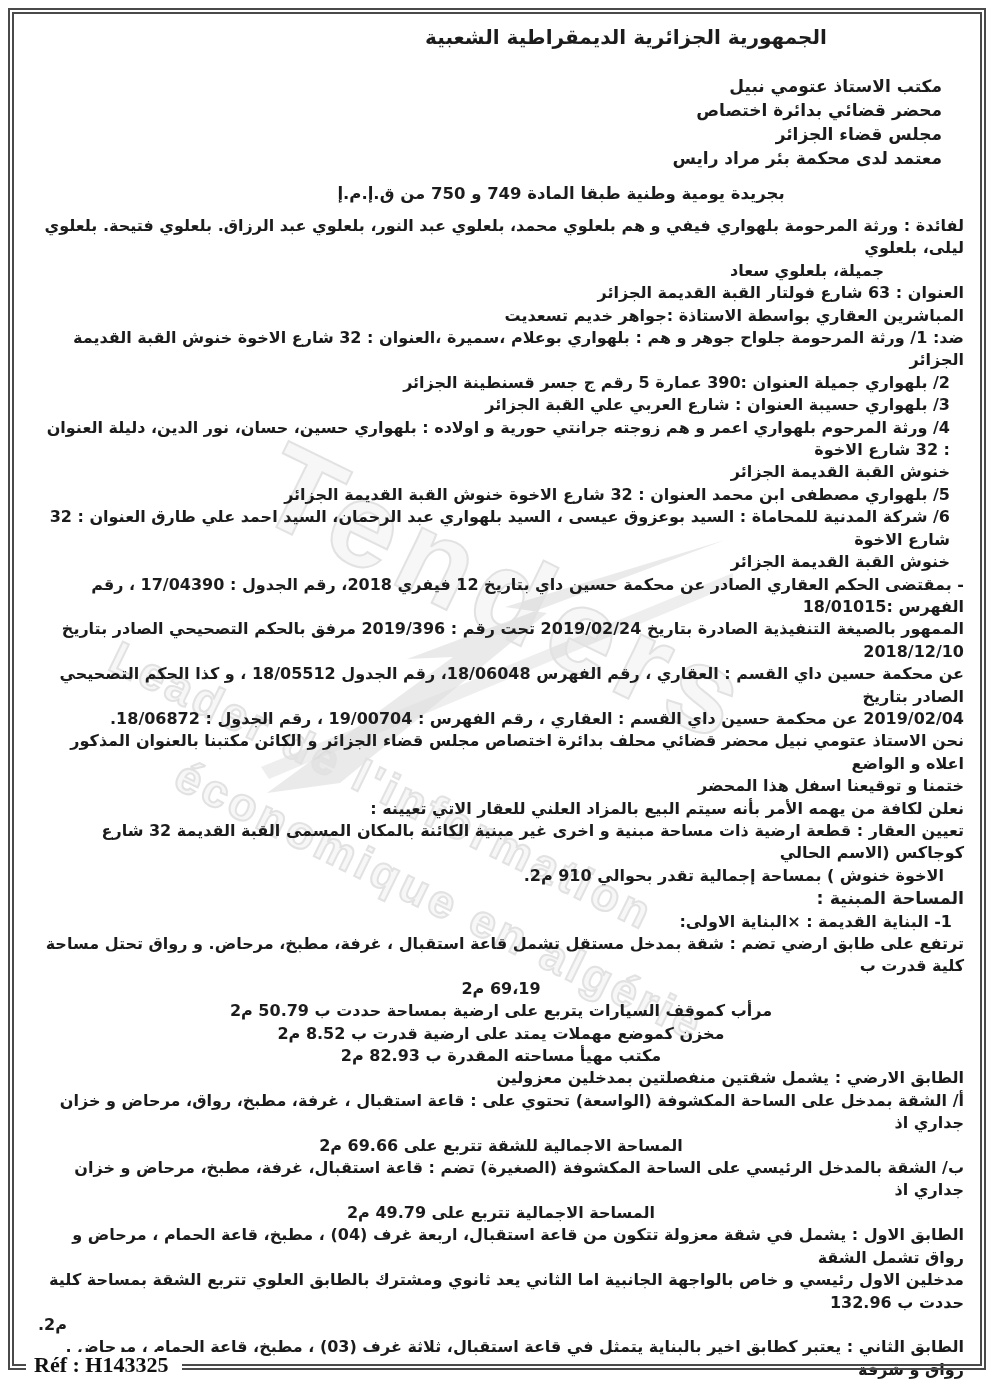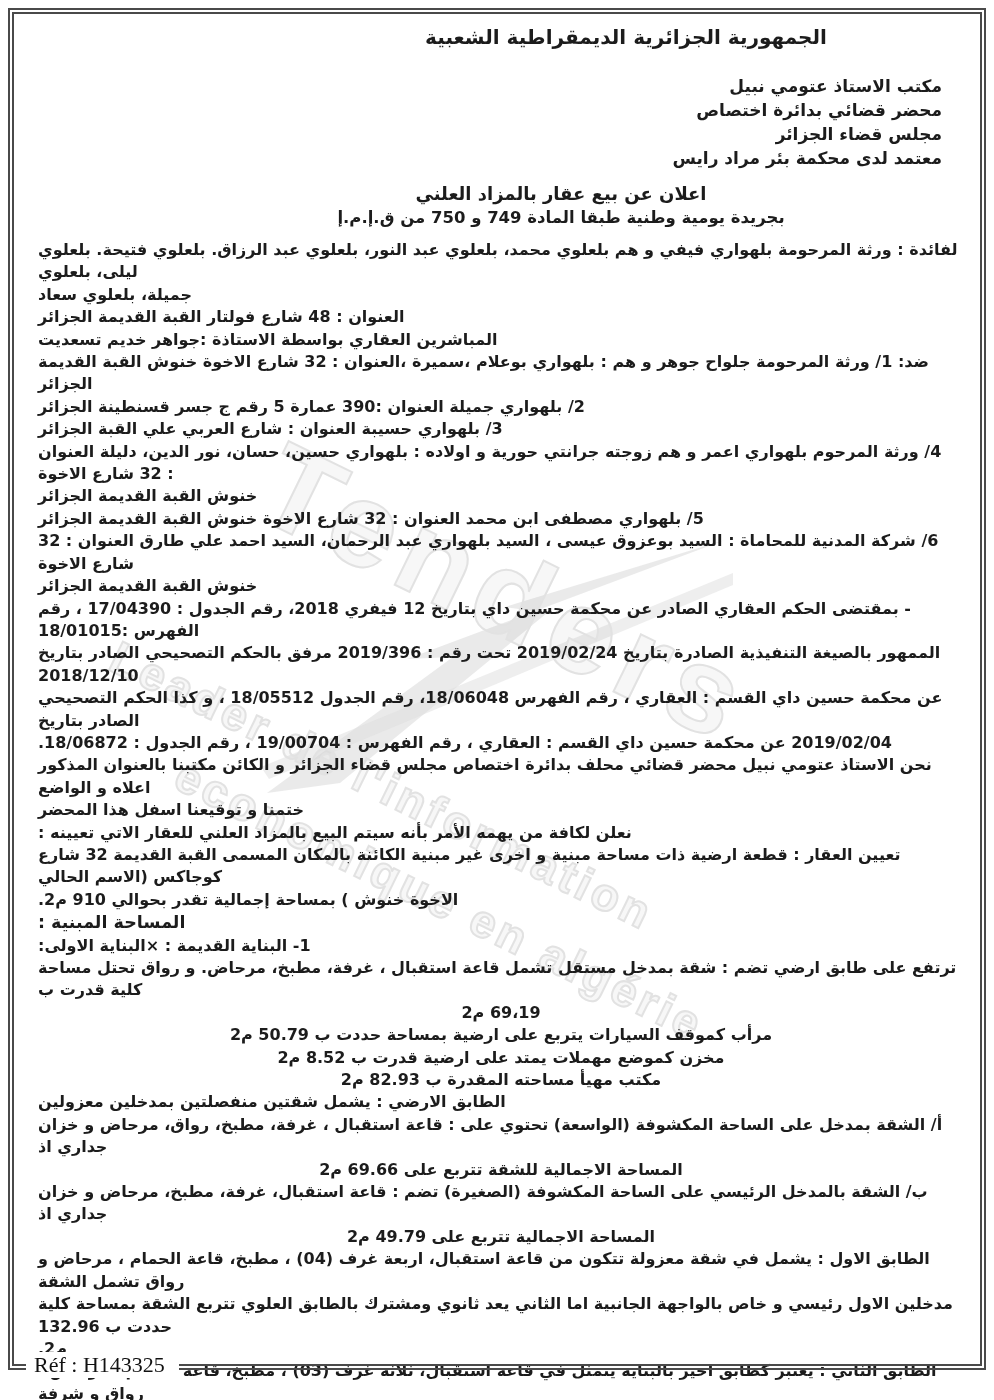--- a/index.html
+++ b/index.html
@@ -41,32 +41,32 @@
     font-size:20px;font-weight:bold;line-height:26px;
   }
   .office{margin-top:24px;text-align:right;padding-left:0;padding-right:22px;}
   .office-line{font-size:17px;font-weight:bold;line-height:24px;}
   .titleblock{margin-top:12px;text-align:center;padding-left:120px;}
   .ann-title{font-size:18px;font-weight:bold;line-height:24px;}
   .ann-sub{font-size:16.5px;font-weight:bold;line-height:23px;}
   .body{margin-top:10px;}
   .ln{
     font-size:16px;font-weight:bold;line-height:22.4px;
-    text-align:left;
+    text-align:right;
   }
   .ln.c{text-align:center;}
   .ln.l{text-align:left;}
   .hd{font-size:17.5px;font-weight:bold;}
   
   .ref{
     position:absolute;left:26px;top:1352px;
     z-index:3;background:#ffffff;
     padding:0 14px 0 8px;
     font-family:"Liberation Serif",serif;
-    font-weight:normal;font-size:22px;line-height:26px;
+    font-weight:bold;font-size:22px;line-height:26px;
     color:#111;
     direction:ltr;
   }
 </style>
 </head>
 <body>
 
 <div class="page" dir="rtl">
 
   <div class="wm" dir="ltr">
@@ -85,28 +85,27 @@
     <div class="republic">الجمهورية الجزائرية الديمقراطية الشعبية</div>
 
     <div class="office">
       <div class="office-line">مكتب الاستاذ عتومي نبيل</div>
       <div class="office-line">محضر قضائي بدائرة اختصاص</div>
       <div class="office-line">مجلس قضاء الجزائر</div>
       <div class="office-line">معتمد لدى محكمة بئر مراد رايس</div>
     </div>
 
     <div class="titleblock">
-      <div class="ann-title">اعلان عن بيع عقار بالمزاد العلني</div>
       <div class="ann-sub">بجريدة يومية وطنية طبقا المادة 749 و 750 من ق.إ.م.إ</div>
     </div>
 
     <div class="body" id="body-lines">
         <div class="ln"><span>لفائدة : ورثة المرحومة بلهواري فيفي و هم بلعلوي محمد، بلعلوي عبد النور، بلعلوي عبد الرزاق. بلعلوي فتيحة. بلعلوي ليلى، بلعلوي</span></div>
         <div class="ln" style="padding-right: 80px;"><span>جميلة، بلعلوي سعاد</span></div>
-        <div class="ln"><span>العنوان : 48 شارع فولتار القبة القديمة الجزائر</span></div>
+        <div class="ln"><span>العنوان : 63 شارع فولتار القبة القديمة الجزائر</span></div>
         <div class="ln"><span>المباشرين العقاري بواسطة الاستاذة :جواهر خديم تسعديت</span></div>
         <div class="ln"><span>ضد: 1/ ورثة المرحومة جلواح جوهر و هم : بلهواري بوعلام ،سميرة ،العنوان : 32 شارع الاخوة خنوش القبة القديمة الجزائر</span></div>
         <div class="ln" style="padding-right: 14px;"><span>2/ بلهواري جميلة العنوان :390 عمارة 5 رقم ج جسر قسنطينة الجزائر</span></div>
         <div class="ln" style="padding-right: 14px;"><span>3/ بلهواري حسيبة العنوان : شارع العربي علي القبة الجزائر</span></div>
         <div class="ln" style="padding-right: 14px;"><span>4/ ورثة المرحوم بلهواري اعمر و هم زوجته جرانتي حورية و اولاده : بلهواري حسين، حسان، نور الدين، دليلة العنوان : 32 شارع الاخوة</span></div>
         <div class="ln" style="padding-right: 14px;"><span>خنوش القبة القديمة الجزائر</span></div>
         <div class="ln" style="padding-right: 14px;"><span>5/ بلهواري مصطفى ابن محمد العنوان : 32 شارع الاخوة خنوش القبة القديمة الجزائر</span></div>
         <div class="ln" style="padding-right: 14px;"><span>6/ شركة المدنية للمحاماة : السيد بوعزوق عيسى ، السيد بلهواري عبد الرحمان، السيد احمد علي طارق العنوان : 32 شارع الاخوة</span></div>
         <div class="ln" style="padding-right: 14px;"><span>خنوش القبة القديمة الجزائر</span></div>
         <div class="ln"><span>- بمقتضى الحكم العقاري الصادر عن محكمة حسين داي بتاريخ 12 فيفري 2018، رقم الجدول : 17/04390 ، رقم الفهرس :18/01015</span></div>

